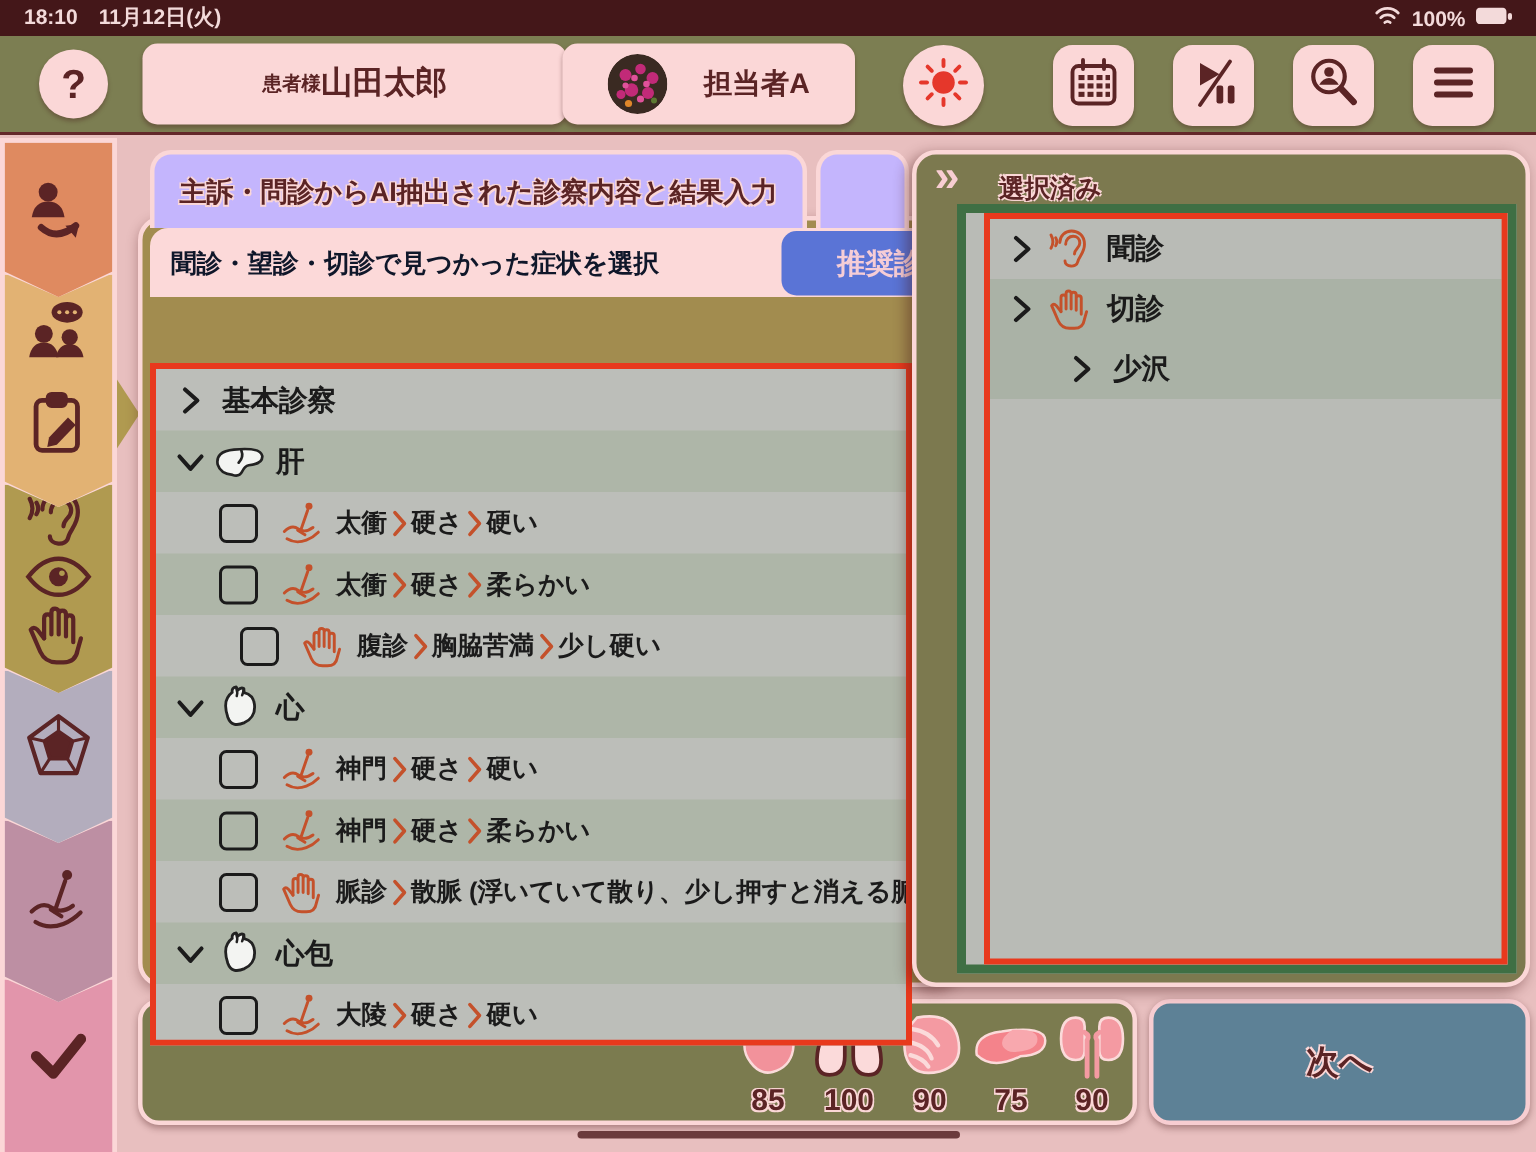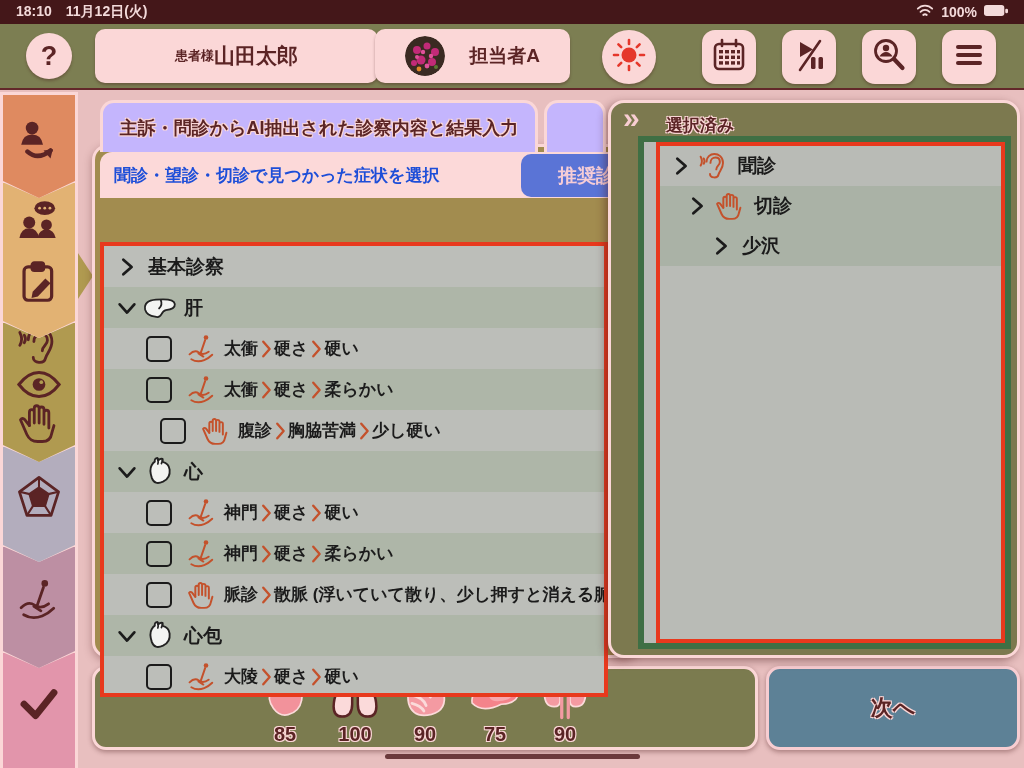--- a/index.html
+++ b/index.html
@@ -45,21 +45,21 @@
   #main-panel{left:92px;top:100px;width:548px;height:558px;z-index:2;}
   .tab{position:absolute;top:0;height:52px;background:#c4b5fd;border:3px solid #fbd7d7;border-bottom:none;
        border-radius:14px 14px 0 0;box-sizing:border-box;z-index:2;display:flex;align-items:center;justify-content:center;}
   #tab-main{left:8px;width:438px;}
   #tab-main span{font-size:18px;font-weight:bold;color:#5b2425;white-space:nowrap;}
   #tab-blank{left:452px;width:62px;}
   #main-body{position:absolute;left:0;top:44px;right:0;bottom:0;background:#a28c4f;border:3px solid #fbd7d7;
      border-radius:16px;box-sizing:border-box;box-shadow:0 3px 8px rgba(80,30,30,.35);z-index:1;}
   #instruction-bar{position:absolute;left:5px;right:5px;top:5px;height:46px;background:#fcd9d9;
      border-radius:12px 12px 0 0;display:flex;align-items:center;padding-left:14px;box-sizing:border-box;}
-  #instruction-bar span{font-size:17px;font-weight:bold;color:#1d4ed8;}
+  #instruction-bar span{font-size:17px;font-weight:bold;color:#0f172a;}
   #recommend-btn{position:absolute;left:426px;top:7px;width:150px;height:43px;background:#5a74d6;border-radius:10px;
      color:#f6cdd6;font-size:19px;font-weight:bold;display:flex;align-items:center;justify-content:center;z-index:3;}
   #symptom-list{position:absolute;left:5px;top:95px;width:508px;height:455px;background:#bcbeb9;
      border:4px solid #e8391d;box-sizing:border-box;overflow:hidden;}
   .trow{height:41px;display:flex;align-items:center;box-sizing:border-box;white-space:nowrap;color:#1b1b1b;}
   .trow.light{background:#bcbeb9;}
   .trow.green{background:#aeb6a8;}
   .trow .chev{width:22px;height:22px;flex:none;display:flex;color:#1b1b1b;}
   .trow .chev svg{width:100%;height:100%;}
   .trow .oicon{width:36px;height:34px;flex:none;margin:0 4px;color:#222;}
@@ -76,21 +76,21 @@
      border-radius:16px;box-sizing:border-box;box-shadow:-3px 3px 9px rgba(70,25,25,.45);z-index:5;}
   #collapse-btn{position:absolute;left:12px;top:-2px;color:#f8cdd2;font-size:30px;font-weight:bold;}
   #selected-title{position:absolute;left:55px;top:11px;font-size:17px;font-weight:bold;color:#5b2425;}
   #selected-list{position:absolute;left:27px;top:33px;right:6px;bottom:6px;border:6px solid #3f6f44;box-sizing:border-box;background:#b9bbb6;}
   #selected-list-inner{position:absolute;inset:0;border:4px solid #e8391d;box-sizing:border-box;overflow:hidden;background:#b9bbb6;margin-left:12px;}
   #selected-list-inner .trow{height:40px;}
   #selected-list-inner .trow.light{background:#b9bbb6;}
   #selected-list-inner .trow.green{background:#aab2a6;}
   
   #vitals-bar{left:92px;top:666px;width:666px;height:84px;background:#7b7b4f;border:3px solid #fbd7d7;border-radius:14px;
-     box-sizing:border-box;box-shadow:0 2px 5px rgba(70,25,25,.4);display:flex;align-items:center;justify-content:center;gap:16px;}
+     box-sizing:border-box;box-shadow:0 2px 5px rgba(70,25,25,.4);display:flex;align-items:center;justify-content:flex-end;}
   .organ{display:flex;flex-direction:column;align-items:center;line-height:1;}
   .organ .oimg{width:54px;height:50px;}
   .organ .oimg svg{width:100%;height:100%;}
   .organ .score{font-size:20px;font-weight:bold;color:#5b2425;margin-top:1px;}
   #next-btn{left:766px;top:666px;width:254px;height:84px;background:#5d8196;border:3px solid #f7cdd1;border-radius:14px;
      box-sizing:border-box;box-shadow:0 2px 5px rgba(70,25,25,.4);display:flex;align-items:center;justify-content:center;
      font-size:22px;font-weight:bold;color:#5b2425;}
   #home-indicator{left:385px;top:754px;width:255px;height:5px;border-radius:3px;background:#6b3a3c;}
 </style>
 </head>
@@ -507,21 +507,21 @@
             </svg>
           </span>
           <span class="hicon"><svg viewBox="0 0 36 36" fill="none" stroke="currentColor" stroke-width="2.2" stroke-linecap="round">
               <path d="M13.5 27 c0 4.5 8.5 5.5 9.6 .5 c.9 -4 5 -6.5 5 -13 c0 -7 -5 -10 -9.7 -10 c-4.8 0 -8.8 3.6 -8.8 8.6"></path>
               <path d="M14 14.5 c0 -4 2.8 -6 5.6 -6 c2.9 0 5 2 5 5 c0 4 -4 4.3 -4 8.3"></path>
               <path d="M6.5 9.5 q1.8 3 0 6"></path>
               <path d="M3 7.5 q2.8 5 0 10"></path>
             </svg></span>
           <span class="lbl" style="margin-left: 2px;">聞診</span>
         </div>
-        <div class="trow green" style="padding-left: 26px;">
+        <div class="trow green" style="padding-left: 10px;">
           <span class="chev">
             <svg viewBox="0 0 24 24" fill="none" stroke="currentColor" stroke-width="3" stroke-linecap="round" stroke-linejoin="round">
               <polyline points="8 4 17 12 8 20"></polyline>
             </svg>
           </span>
           <span class="hicon"><svg viewBox="0 0 36 36" fill="none" stroke="currentColor" stroke-width="2.2" stroke-linecap="round" stroke-linejoin="round">
               <path d="M10.5 20 V9.5 q0 -2 1.9 -2 t1.9 2 V18 M14.3 18 V6.5 q0 -2 1.9 -2 t1.9 2 V18 M18.1 18 V7.5 q0 -2 1.9 -2 t1.9 2 V18.5 M21.9 19 V10 q0 -2 1.9 -2 t1.9 2 v12"></path>
               <path d="M10.5 20 l-3.5 -4.5 q-2 -2 -3.5 0 l5 11.5 q2.5 5.5 8.5 5.5 h3.5 q6.5 0 7.5 -6.5 l1.7 -6"></path>
             </svg></span>
           <span class="lbl" style="margin-left: 2px;">切診</span>

